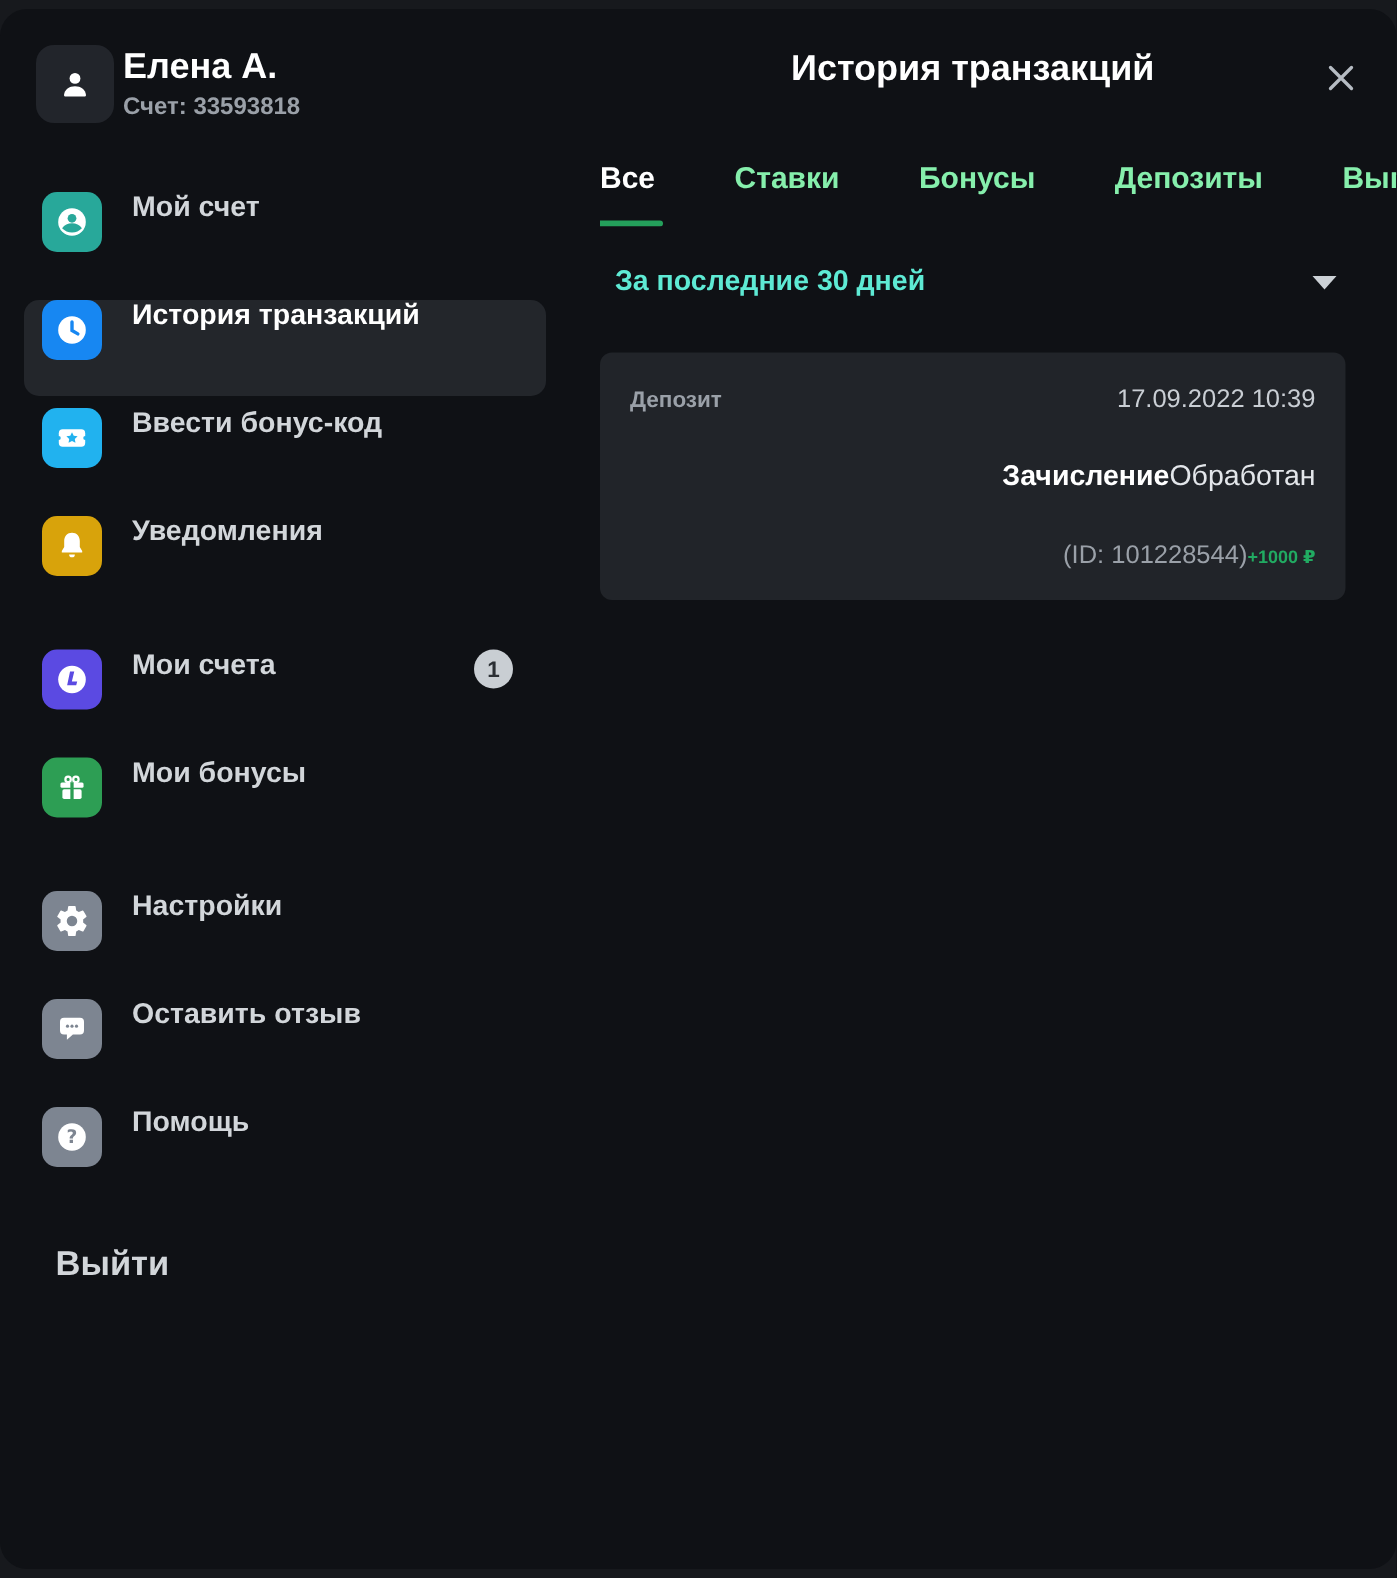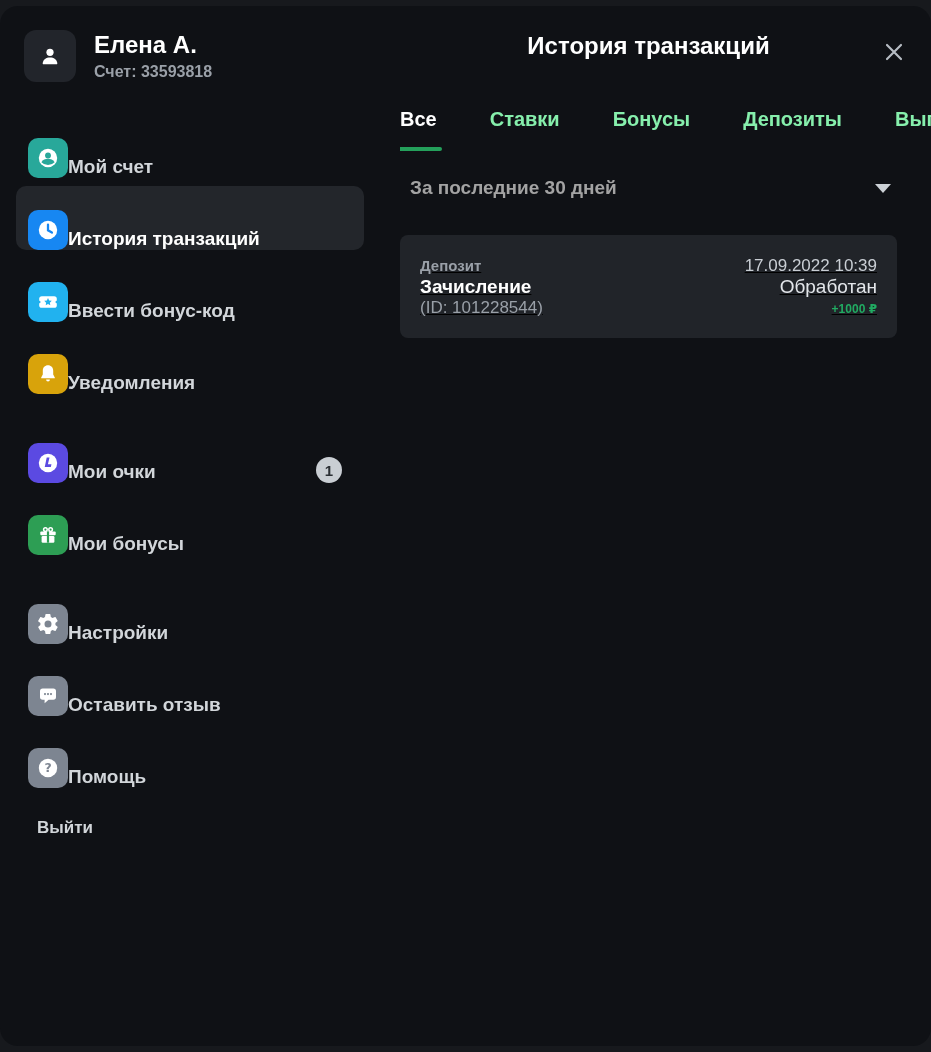--- a/index.html
+++ b/index.html
@@ -11,52 +11,52 @@
   }
   .panel {
     position: absolute; left: 0; right: 0; top: 6px; bottom: 6px;
     background: #0f1115; border-radius: 18px; overflow: hidden;
   }
   
   .sidebar {
     position: absolute; left: 0; top: 0; bottom: 0; width: 380px;
     padding: 24px 16px 0 16px;
   }
-  .user-header { display: flex; align-items: center; gap: 18px; margin-bottom: 32px; padding-left: 8px; }
+  .user-header { display: flex; align-items: center; gap: 6px; margin-bottom: 46px; padding-left: 8px; }
   .avatar {
     width: 52px; height: 52px; border-radius: 12px; background: #22252b;
     display: flex; align-items: center; justify-content: center; flex: 0 0 auto;
   }
   .user-name { font-size: 24px; font-weight: 700; color: #ffffff; line-height: 1.15; }
   .user-account { font-size: 16px; font-weight: 700; color: #9aa0a8; margin-top: 4px; }
   .menu { display: flex; flex-direction: column; }
   .menu-item {
     height: 64px; margin-bottom: 8px; border-radius: 10px;
-    display: flex; align-items: flex-end; padding-left: 12px;
+    display: flex; align-items: flex-start; gap: 20px; padding-left: 12px;
     cursor: pointer;
   }
   .menu-item.active { background: #23262b; }
   .menu-item .label { font-size: 19px; font-weight: 700; color: #d2d6da; }
   .menu-item.active .label { color: #ffffff; }
   .mt-lg { margin-top: 17px; }
   .icon-tile {
     width: 40px; height: 40px; border-radius: 10px; flex: 0 0 auto;
     display: flex; align-items: center; justify-content: center;
     background: #7d8591;
   }
   .badge {
     margin-left: auto; margin-right: 22px;
     width: 26px; height: 26px; border-radius: 50%;
     background: #c9ced3; color: #2b2f34;
     font-size: 15px; font-weight: 700;
     display: flex; align-items: center; justify-content: center;
   }
   .logout {
     height: 64px; display: flex; align-items: center; padding-left: 21px;
-    font-size: 17px; font-weight: 700; color: #d2d6da; cursor: pointer;
+    font-size: 23px; font-weight: 700; color: #d2d6da; cursor: pointer;
   }
   
   .main { position: absolute; left: 380px; right: 0; top: 0; bottom: 0; padding: 0 34px 0 20px; }
   .main-header { position: relative; height: 80px; display: flex; align-items: center; justify-content: center; }
   .main-title { font-size: 24px; font-weight: 700; color: #ffffff; }
   .close-btn {
     position: absolute; top: 27px; right: -16px; width: 38px; height: 38px;
     display: flex; align-items: center; justify-content: center; cursor: pointer;
   }
   .tabs { display: flex; gap: 53px; margin-top: 22px; white-space: nowrap; overflow: hidden; margin-right: -34px; }
@@ -64,32 +64,32 @@
   .tab.active { color: #ffffff; text-align: right; }
   .tab.active::after {
     content: ""; position: absolute; left: -5px; right: -5px; bottom: 0;
     height: 4px; border-radius: 2px; background: #24a05b;
   }
   .filter-row {
     margin-top: 22px; height: 30px;
     display: flex; align-items: center; justify-content: space-between;
     cursor: pointer; padding-left: 10px;
   }
-  .filter-label { font-size: 19px; font-weight: 700; color: #a3a3a3; }
+  .filter-label { font-size: 19px; font-weight: 700; color: #5eead4; }
   .caret-down {
     width: 0; height: 0; margin-right: 6px;
     border-left: 8px solid transparent; border-right: 8px solid transparent;
     border-top: 9px solid #ccd1d6;
   }
   .tx-card {
     margin-top: 32px; background: #212429; border-radius: 8px;
-    padding: 21px 20px 20px 20px; cursor: pointer; text-decoration: underline;
+    padding: 21px 20px 20px 20px; cursor: pointer;
   }
   .tx-row { display: flex; align-items: baseline; justify-content: space-between; }
-  .tx-row + .tx-row { margin-top: 0; }
+  .tx-row + .tx-row { margin-top: 31px; justify-content: flex-end; }
   .tx-type { font-size: 15px; font-weight: 700; color: #9aa0a8; }
   .tx-date { font-size: 17px; color: #c9ced4; }
   .tx-name { font-size: 19px; font-weight: 700; color: #ffffff; }
   .tx-status { font-size: 19px; color: #e3e6ea; }
   .tx-id { font-size: 17px; color: #9aa0a8; }
   .tx-amount { font-size: 12px; font-weight: 700; color: #21ab62; }
 </style>
 </head>
 <body>
 
@@ -156,21 +156,21 @@
         <span class="label">Уведомления</span>
       </div>
 
       <div class="menu-item mt-lg">
         <span class="icon-tile" style="background: rgb(91, 74, 226); --c: #5b4ae2;">
           <svg width="26" height="26" viewBox="0 0 24 24">
             <circle cx="12" cy="12" r="8.5" fill="#ffffff"></circle>
             <path d="M10.8 7h2.6l-1.5 6.2h3.3l-.6 2.4H9z" style="fill:var(--c)"></path>
           </svg>
         </span>
-        <span class="label">Мои очки</span>
+        <span class="label">Мои счета</span>
         <span class="badge">1</span>
       </div>
 
       <div class="menu-item">
         <span class="icon-tile" style="background: rgb(45, 158, 84); --c: #2d9e54;">
           <svg width="24" height="24" viewBox="0 0 24 24">
             <circle cx="9.4" cy="6.6" r="1.8" fill="none" stroke="#ffffff" stroke-width="1.5"></circle>
             <circle cx="14.6" cy="6.6" r="1.8" fill="none" stroke="#ffffff" stroke-width="1.5"></circle>
             <rect x="4.3" y="8.6" width="15.4" height="3.6" rx="1" fill="#ffffff"></rect>
             <rect x="5.6" y="13.1" width="12.8" height="6.6" rx="1.2" fill="#ffffff"></rect>

